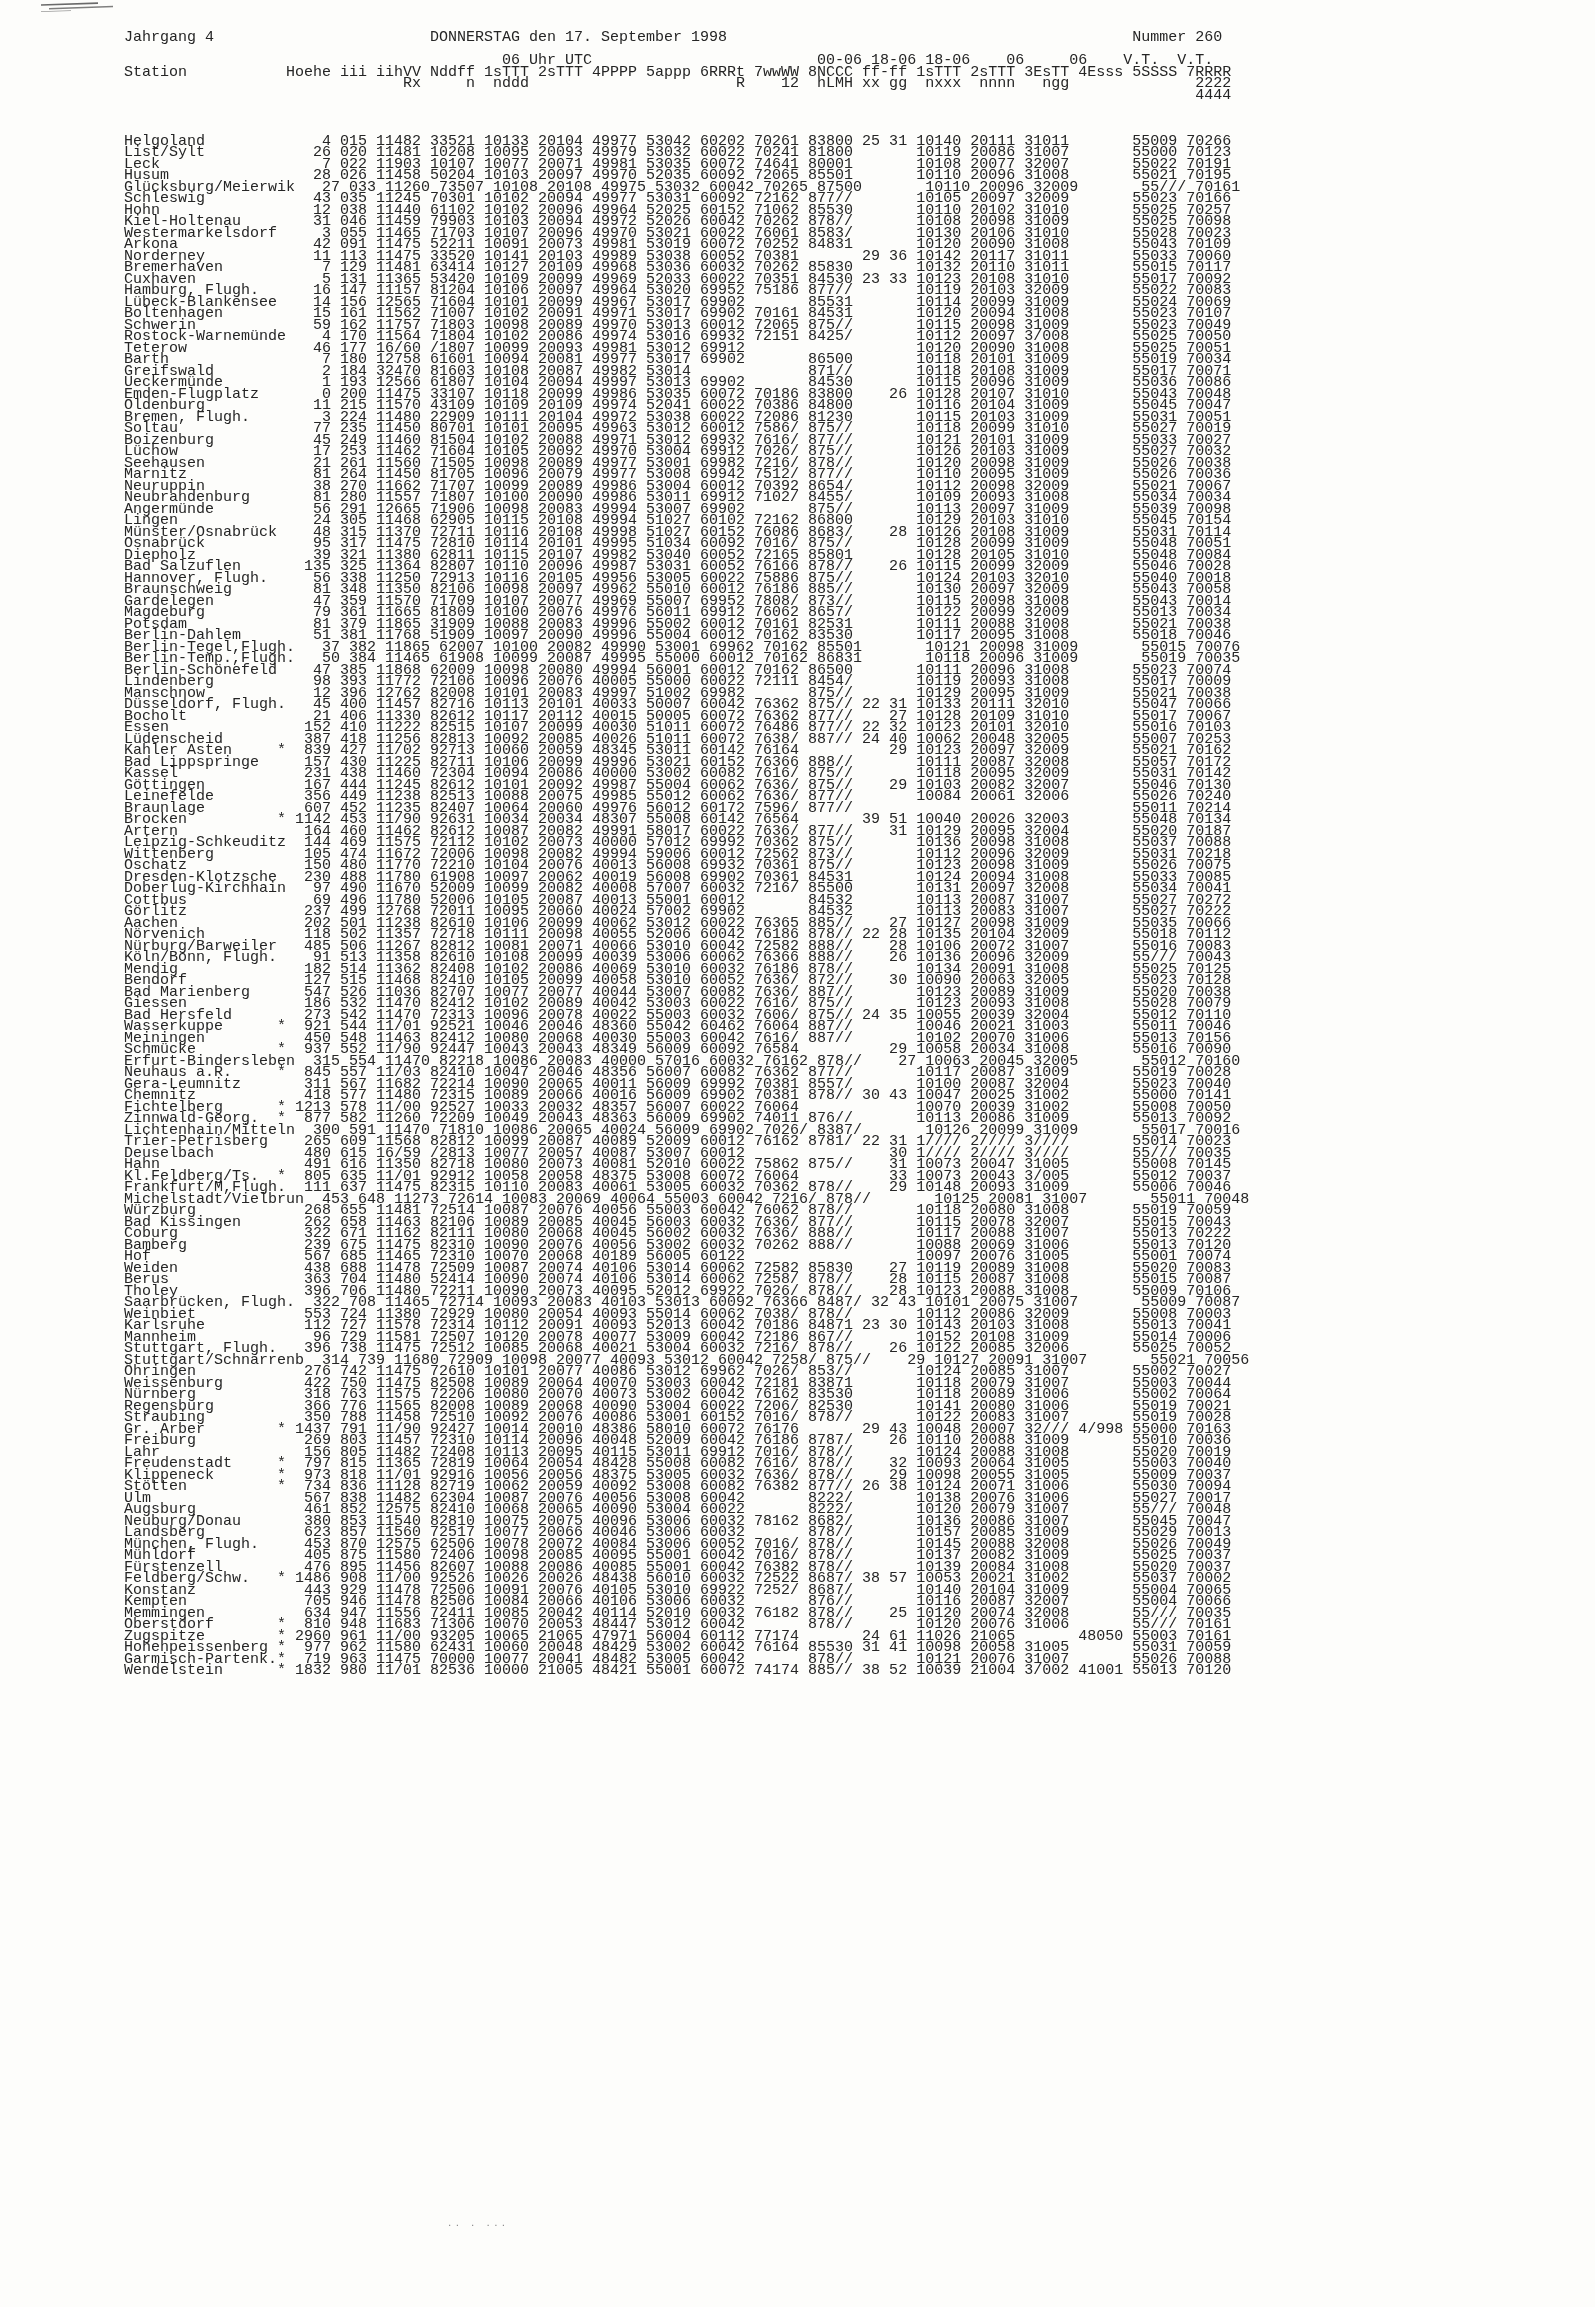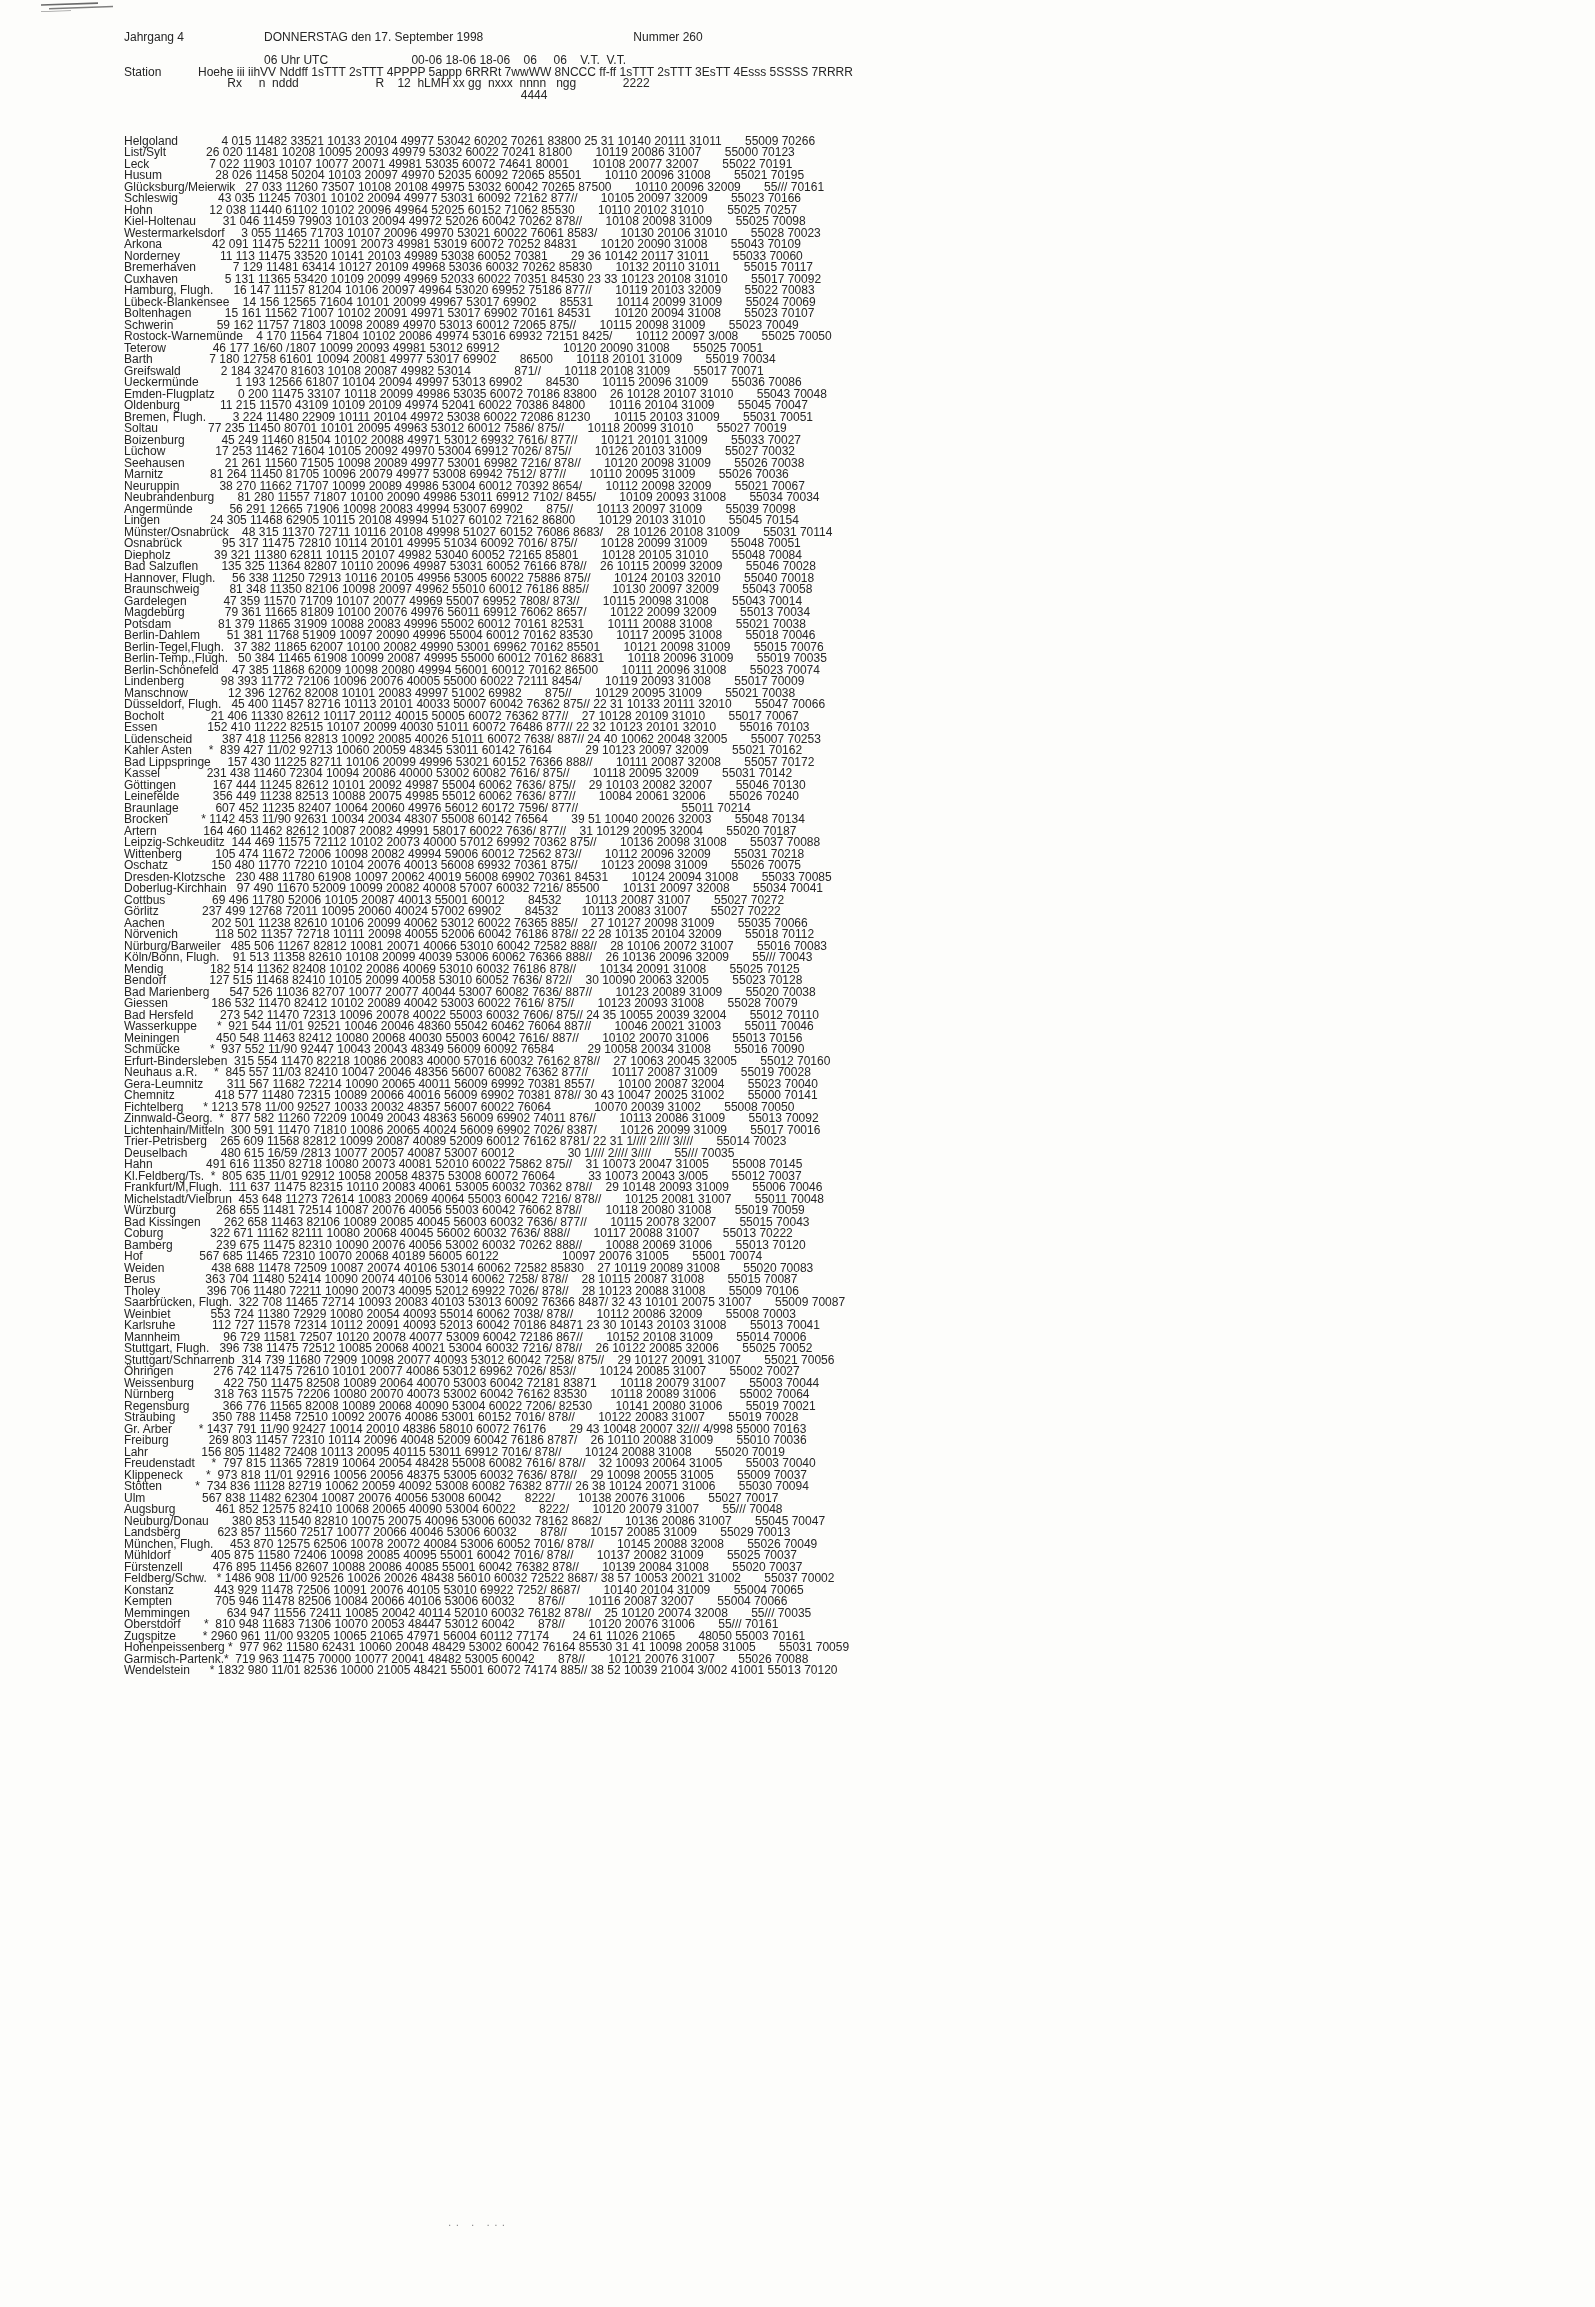--- a/index.html
+++ b/index.html
@@ -1,21 +1,21 @@
 <!DOCTYPE html>
 <html style="font-size:12.8px"><head>
 <meta charset="utf-8">
 <style>
   html,body{margin:0;padding:0;}
   body{width:1595px;height:2307px;background:#f7f7f4;}
   .page{position:absolute;inset:0;width:1595px;height:2307px;background:#fdfdfb;overflow:hidden;}
   #doc{
     position:absolute;left:124px;top:32px;margin:0;
-    font-family:Liberation Sans, sans-serif;
-    font-size:12px;line-height:11.5px;
+    font-family:Liberation Mono, monospace;
+    font-size:15px;line-height:11.5px;
     color:#252525;white-space:pre;letter-spacing:0;
   }
   .dots{
     position:absolute;left:447px;top:2218px;
     font-family:"DejaVu Sans Mono",monospace;
     font-size:8.8px;color:#8a8a8a;letter-spacing:2.4px;
   }
   .scan-marks{
     position:absolute;left:41px;top:1.6px;width:73px;height:10.4px;
     background:

